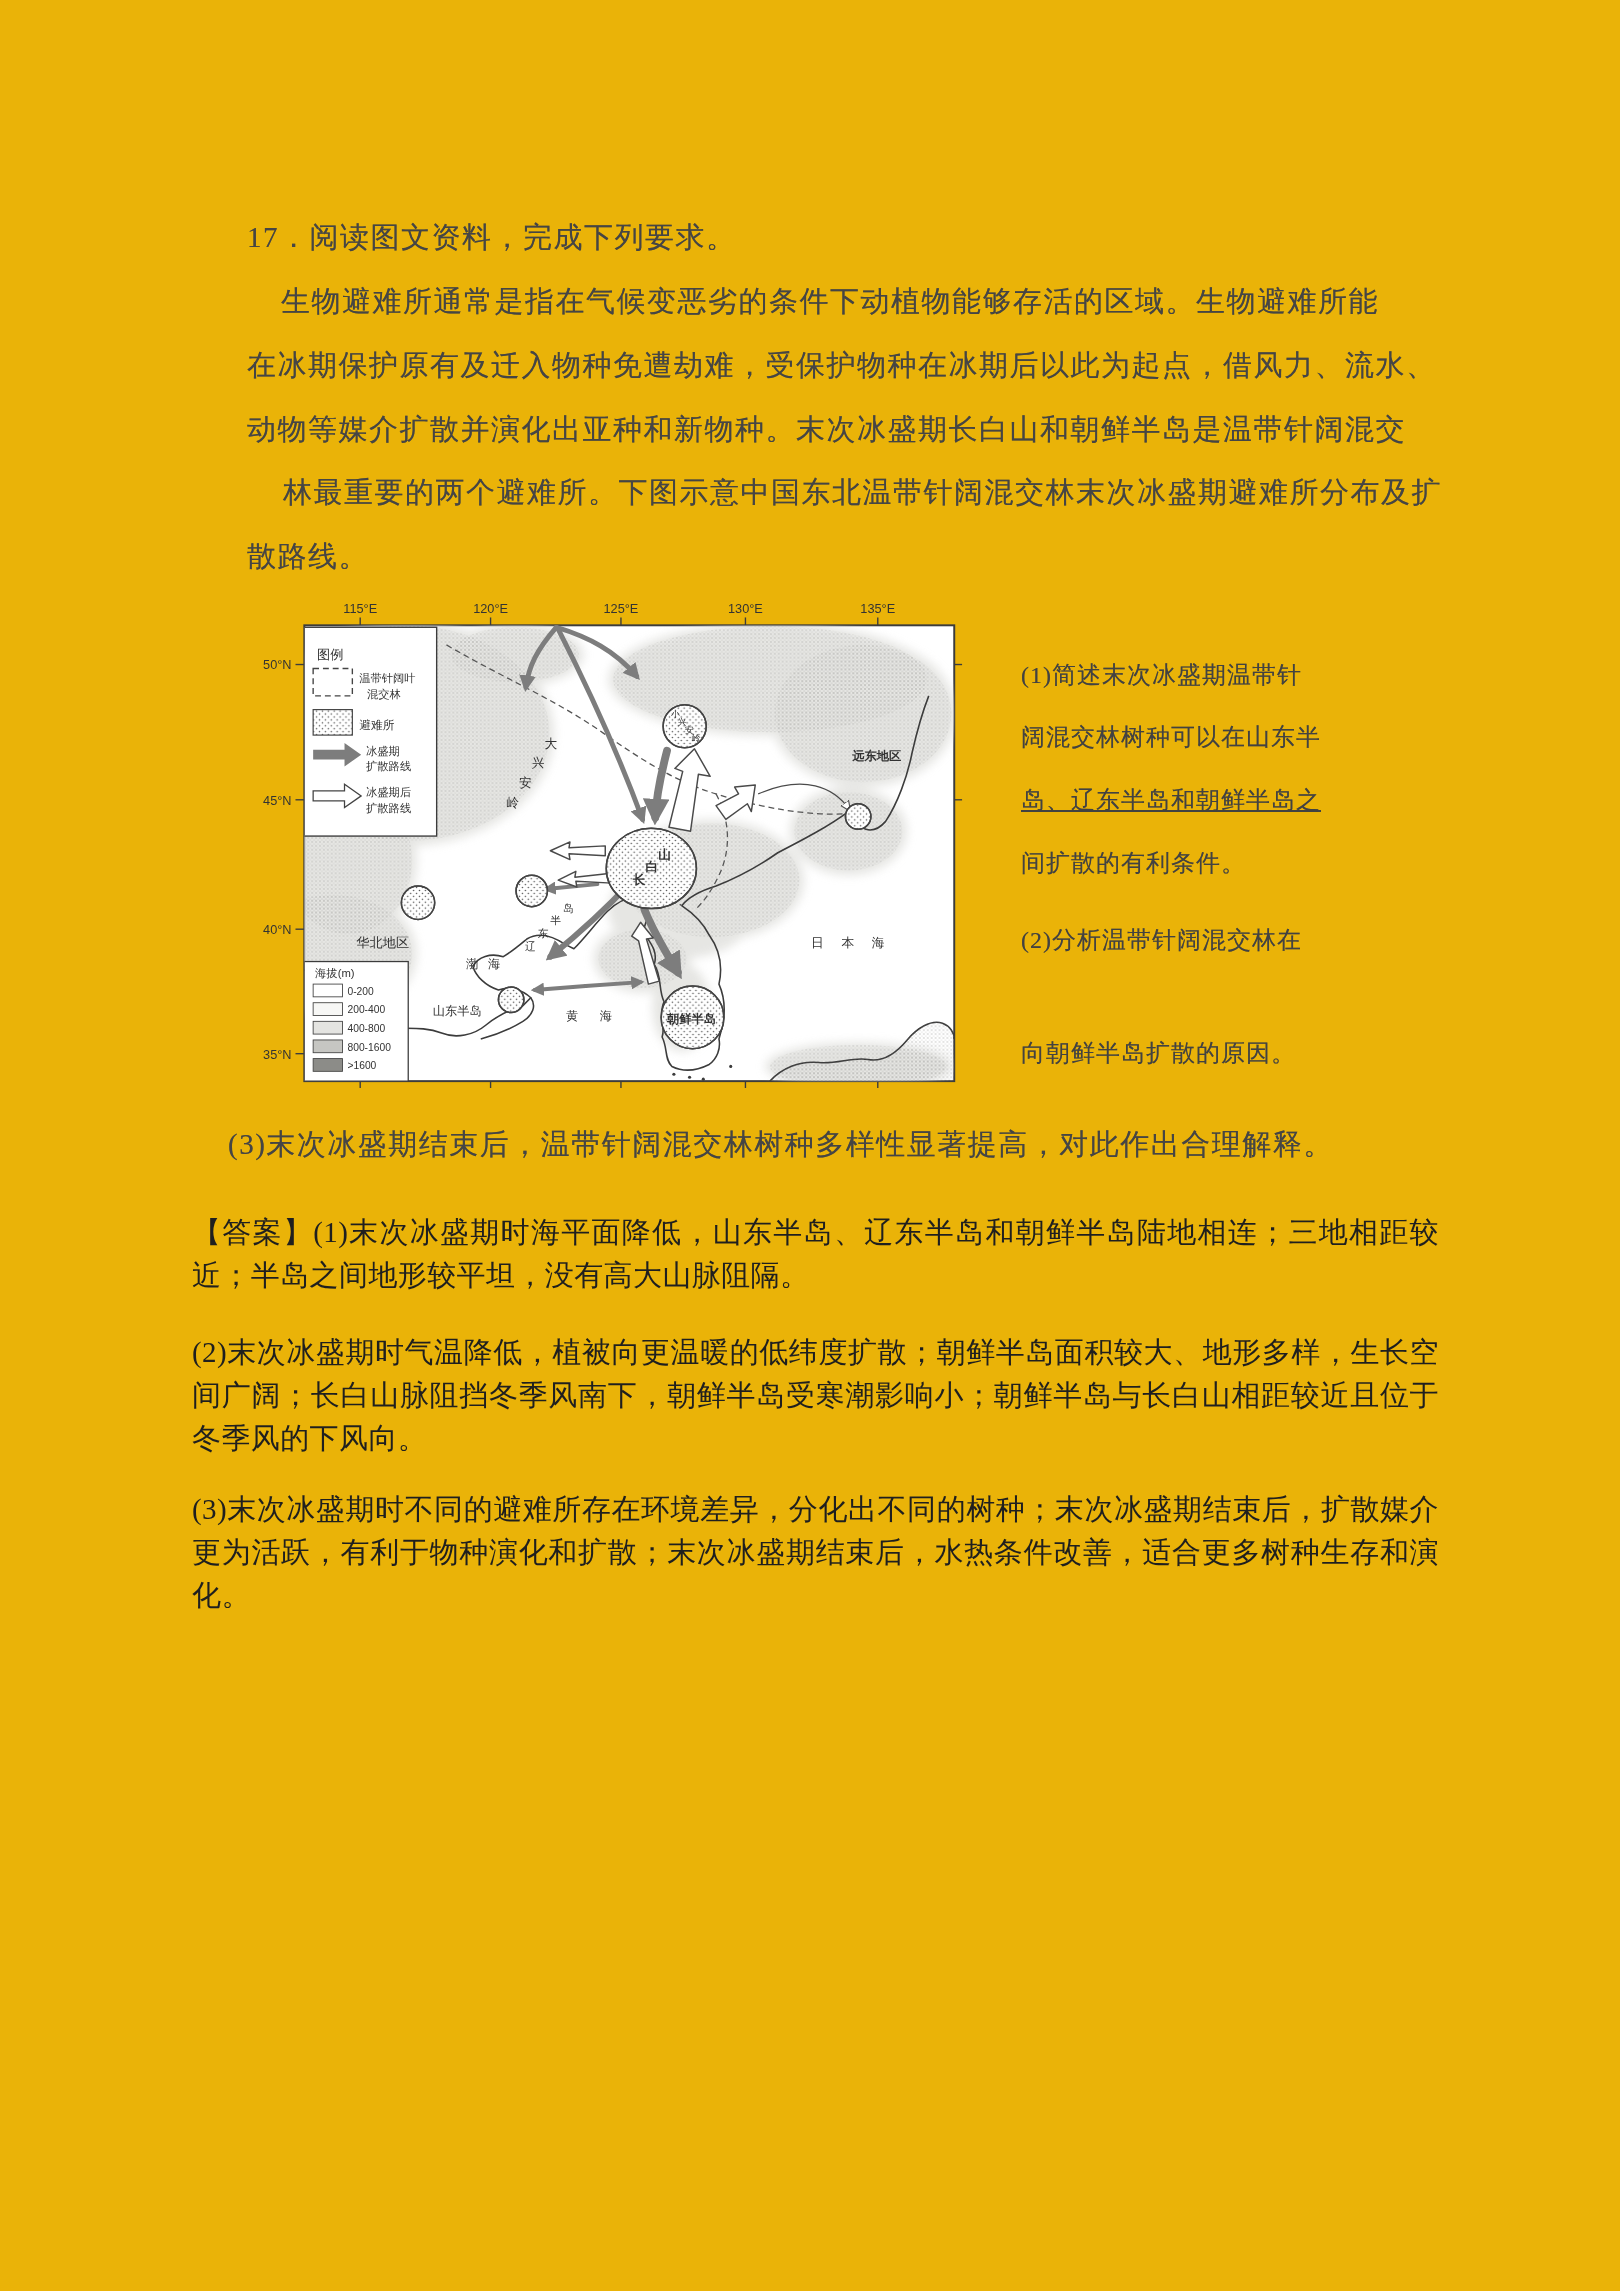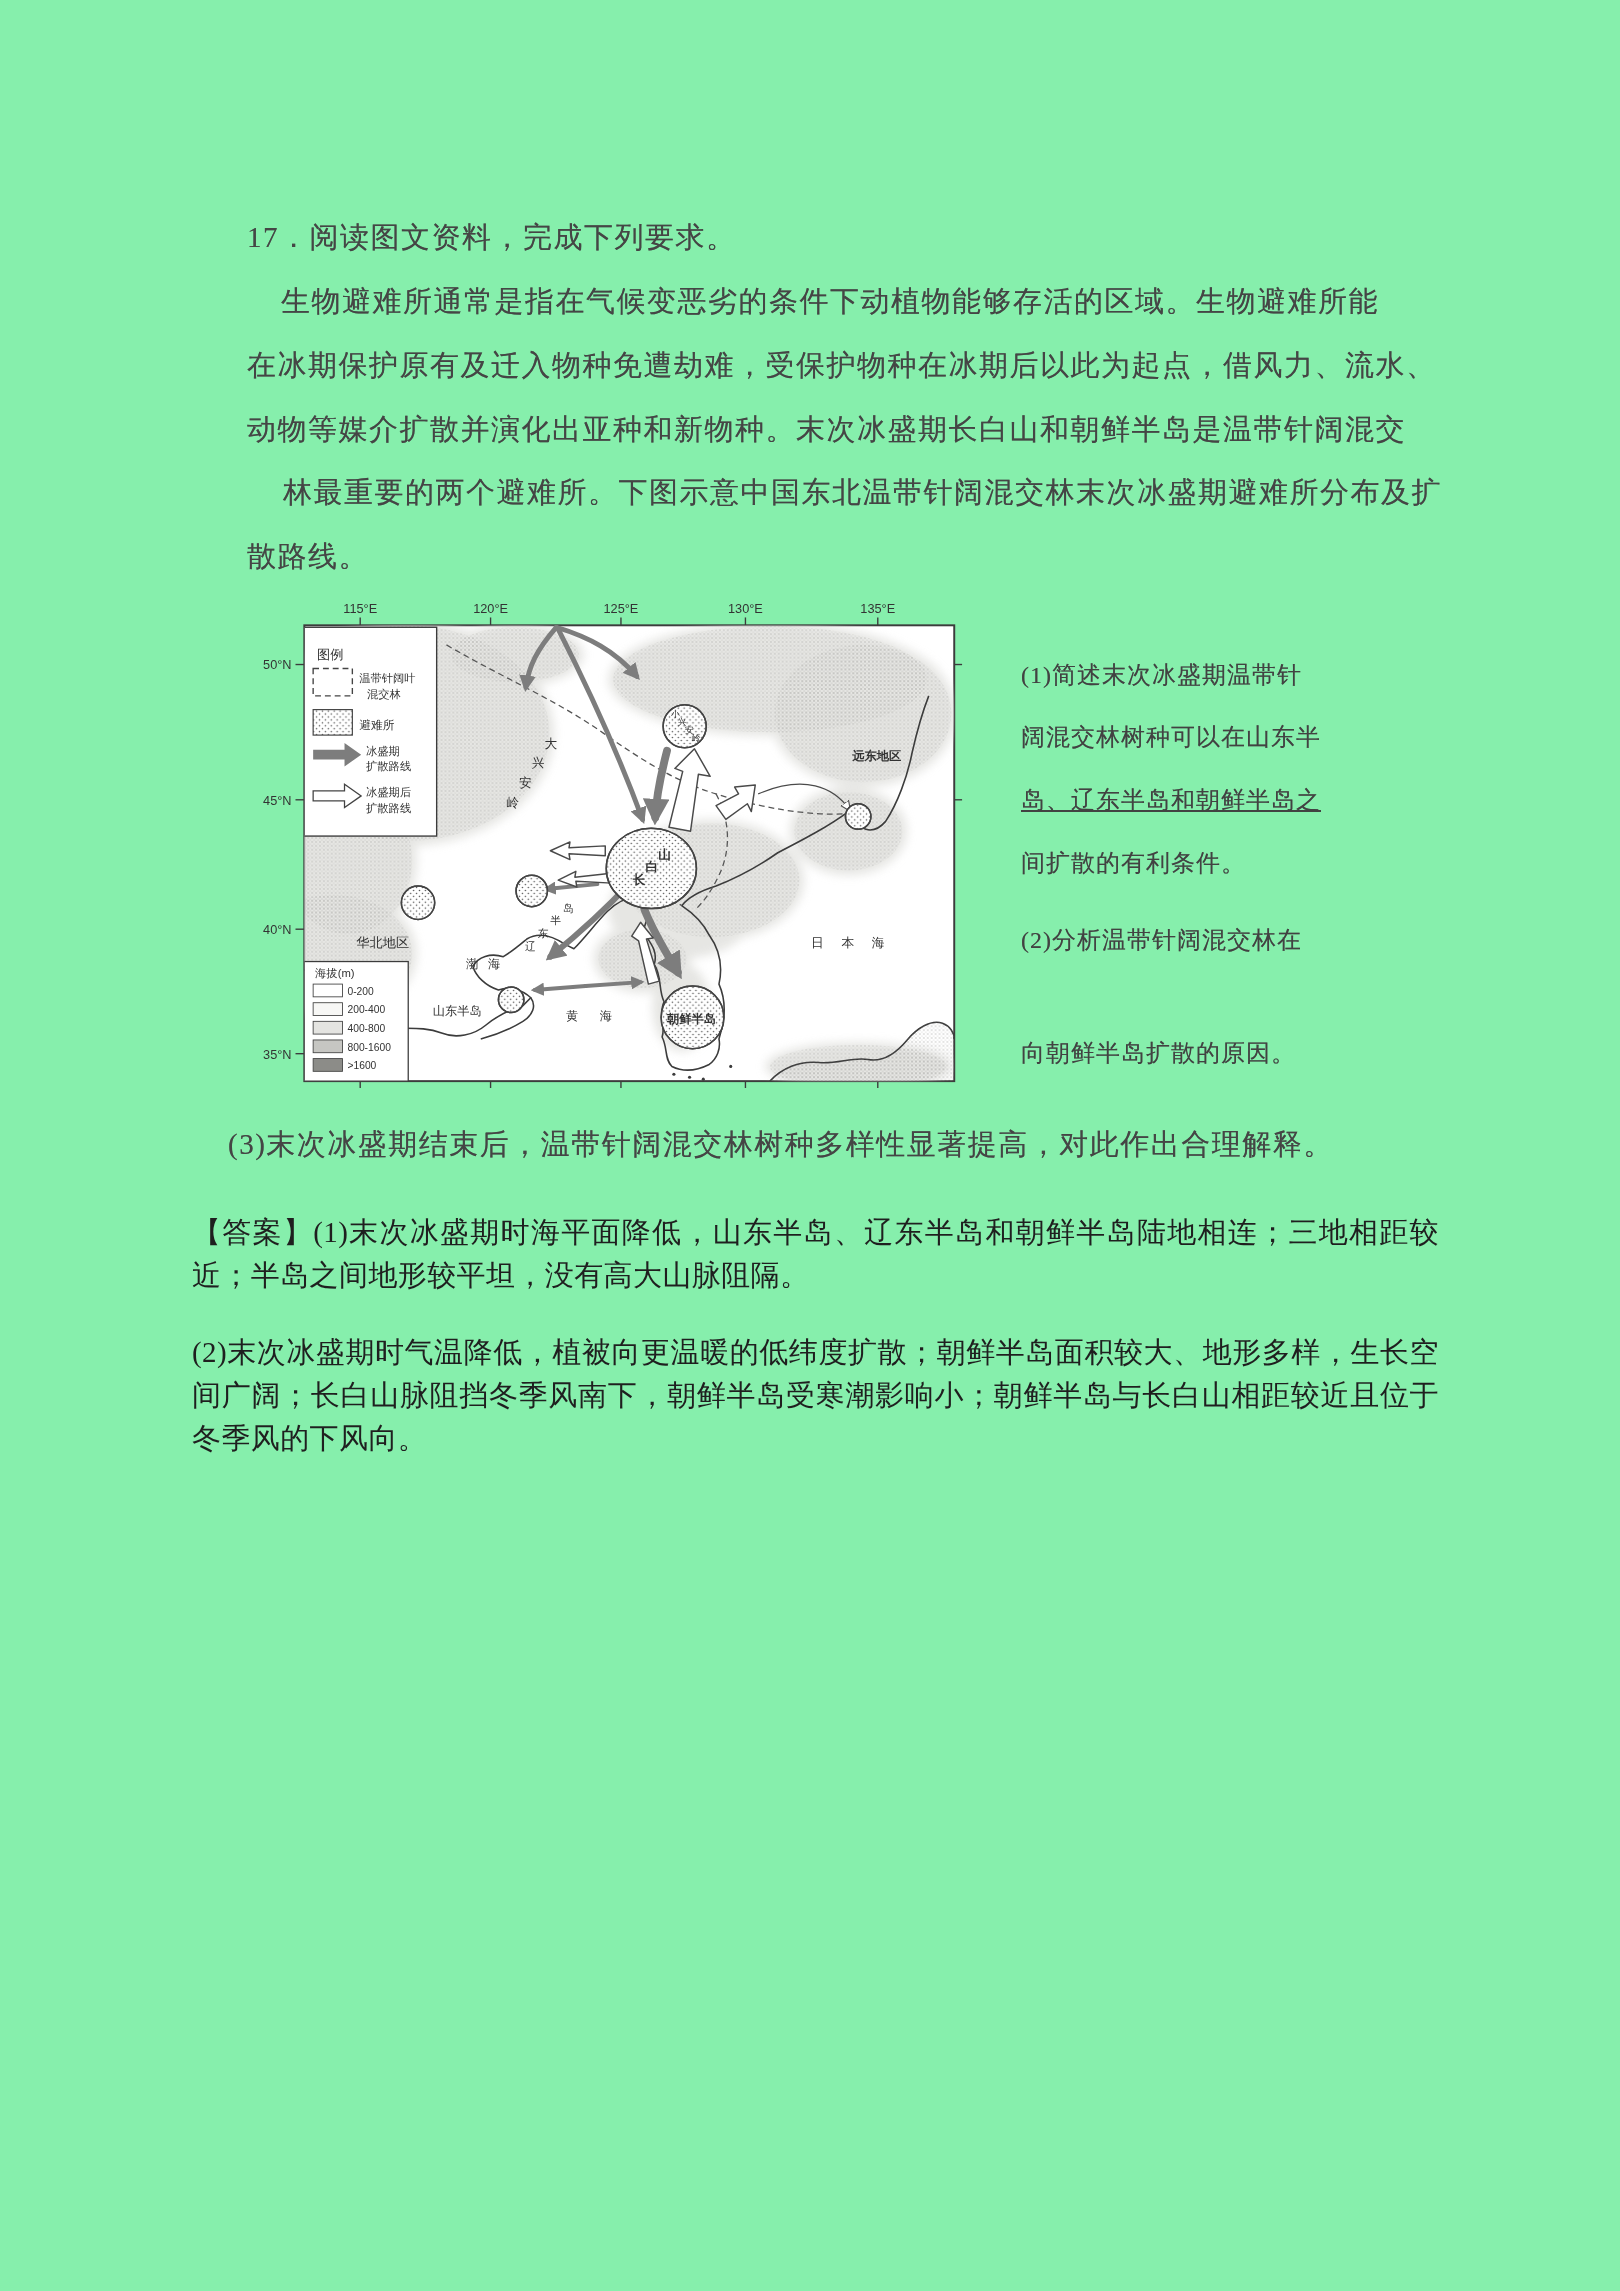--- a/index.html
+++ b/index.html
@@ -1,16 +1,16 @@
 <!DOCTYPE html>
 <html><head>
 <meta charset="utf-8">
 <style>
   html,body{margin:0;padding:0;background:#ffffff;}
-  #page{position:relative;width:1620px;height:2292px;background:#86efac;overflow:hidden;
+  #page{position:relative;width:1620px;height:2292px;background:#eab308;overflow:hidden;
         font-family:"Liberation Serif","DejaVu Serif",serif;color:#3f3f3f;}
   .scan{position:absolute;font-size:29px;letter-spacing:1.5px;white-space:nowrap;
         color:#454545;text-shadow:0 0 0.6px rgba(60,60,60,.55);}
   .qcol{position:absolute;left:1021px;font-size:24px;letter-spacing:1px;white-space:nowrap;
         color:#424242;text-shadow:0 0 0.6px rgba(60,60,60,.5);}
   .ans{position:absolute;left:192px;width:1247px;font-size:29px;line-height:43px;
        color:#1f1f1f;letter-spacing:0.4px;text-align:justify;}
   svg text{font-family:"Liberation Sans","DejaVu Sans",sans-serif;fill:#333;}
 </style>
 </head>
@@ -240,15 +240,16 @@
   <div class="qcol" style="top:721px;">阔混交林树种可以在山东半</div>
   <div class="qcol" style="top:784px;text-decoration:underline;">岛、辽东半岛和朝鲜半岛之</div>
   <div class="qcol" style="top:847px;">间扩散的有利条件。</div>
   <div class="qcol" style="top:924px;">(2)分析温带针阔混交林在</div>
   <div class="qcol" style="top:1037px;">向朝鲜半岛扩散的原因。</div>
 
   <div class="scan" style="left:228px;top:1106px;margin-top:19px;">(3)末次冰盛期结束后，温带针阔混交林树种多样性显著提高，对此作出合理解释。</div>
 
   <div class="ans" style="top:1211px;"><span>【答案】</span><span>(1)末次冰盛期时海平面降低，山东半岛、辽东半岛和朝鲜半岛陆地相连；三地相距较近；半岛之间地形较平坦，没有高大山脉阻隔。</span></div>
   <div class="ans" style="top:1331px;"><span>(2)末次冰盛期时气温降低，植被向更温暖的低纬度扩散；朝鲜半岛面积较大、地形多样，生长空间广阔；长白山脉阻挡冬季风南下，朝鲜半岛受寒潮影响小；朝鲜半岛与长白山相距较近且位于冬季风的下风向。</span></div>
+  <div class="ans" style="top:1488px;"><span>(3)末次冰盛期时不同的避难所存在环境差异，分化出不同的树种；末次冰盛期结束后，扩散媒介更为活跃，有利于物种演化和扩散；末次冰盛期结束后，水热条件改善，适合更多树种生存和演化。</span></div>
 
 </div>
 
 
 </body></html>

